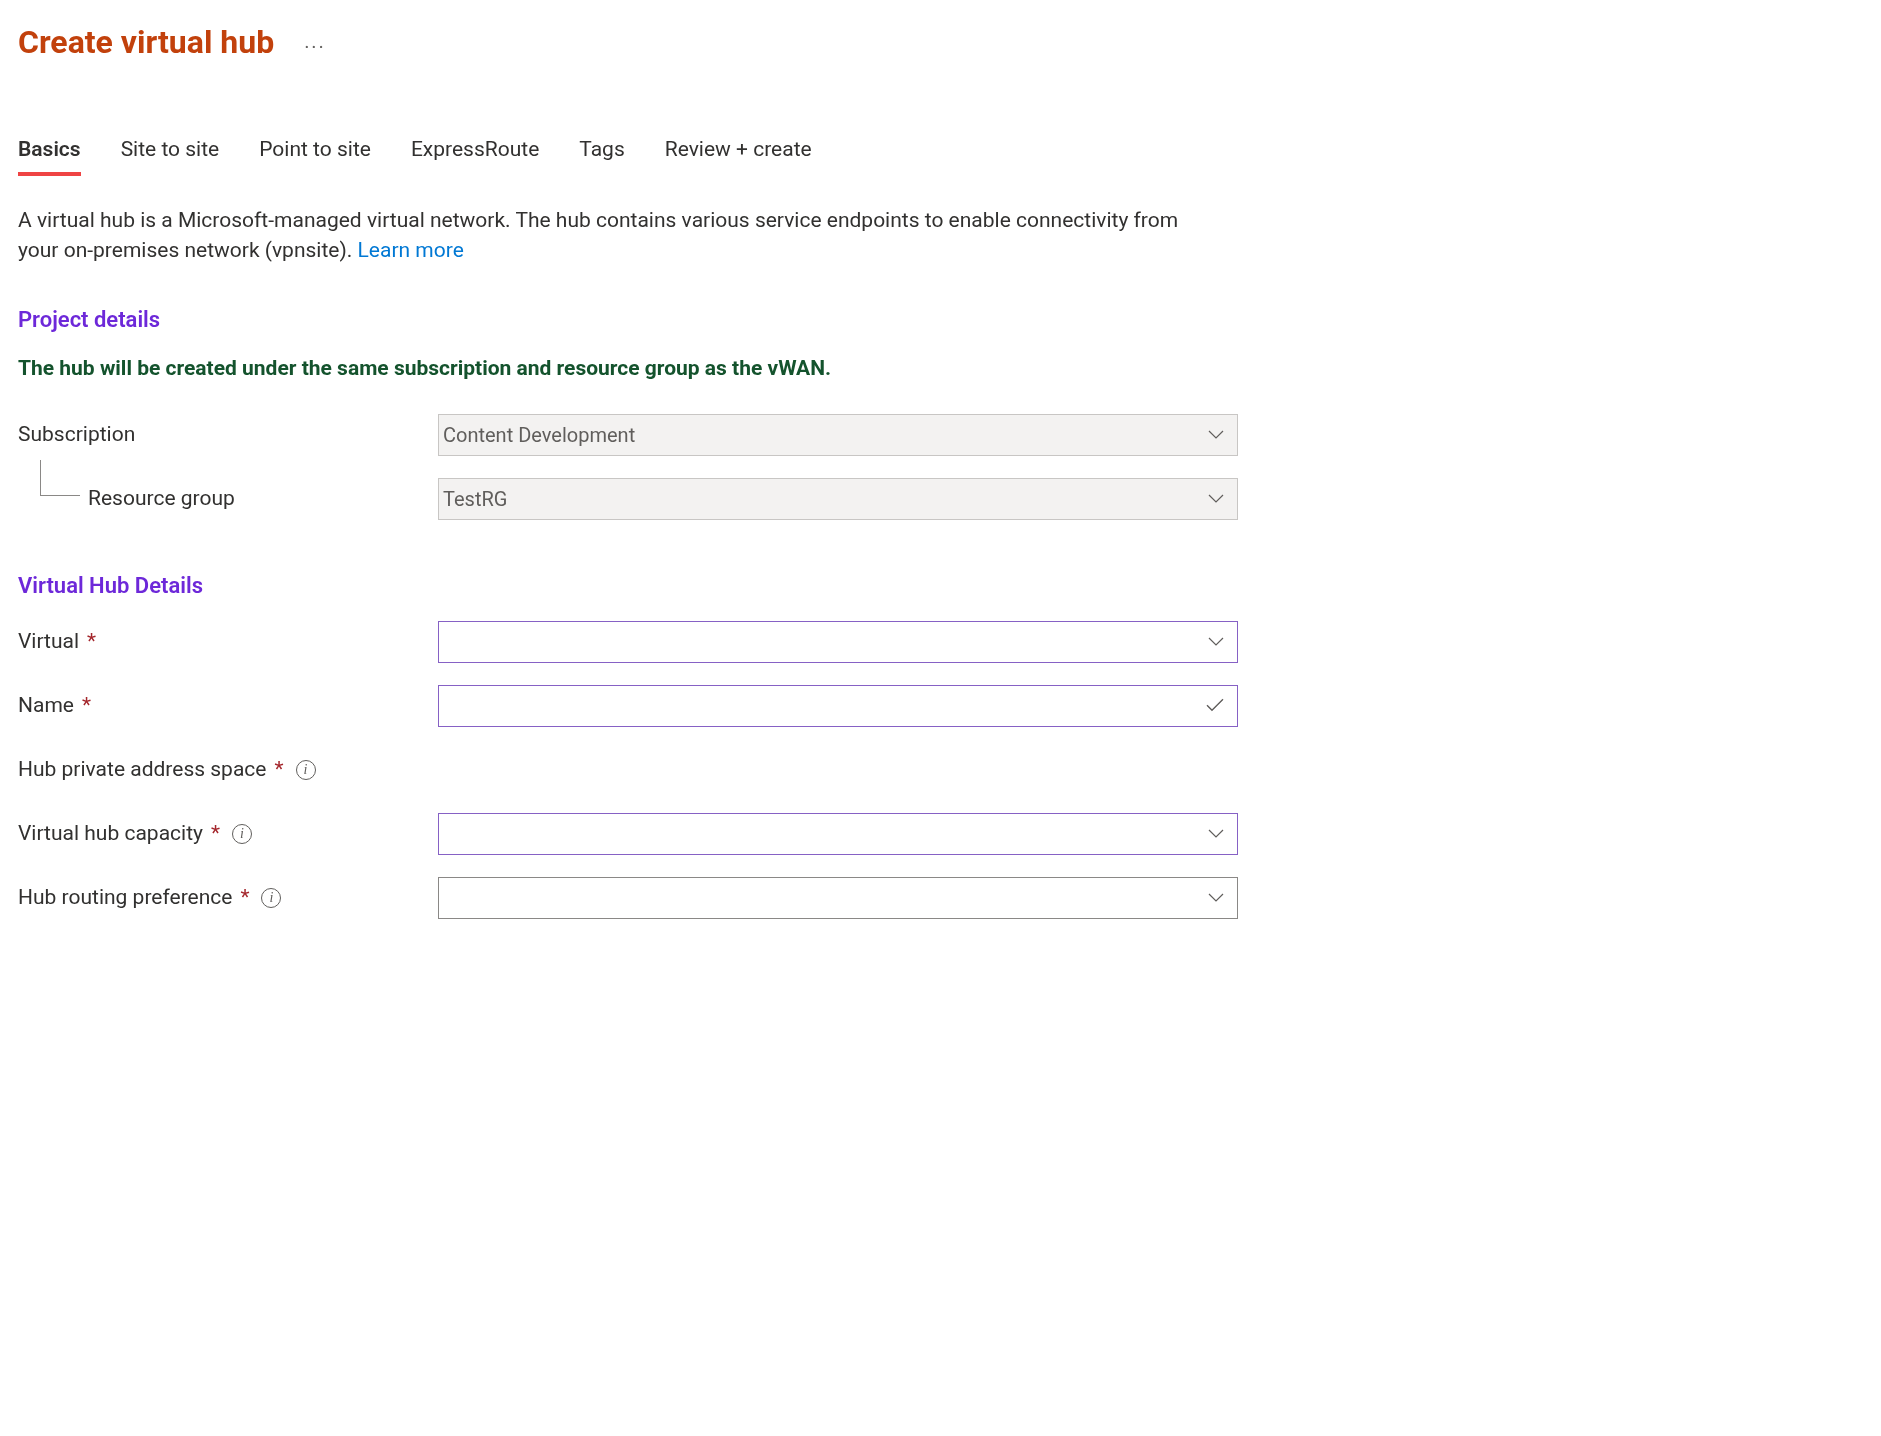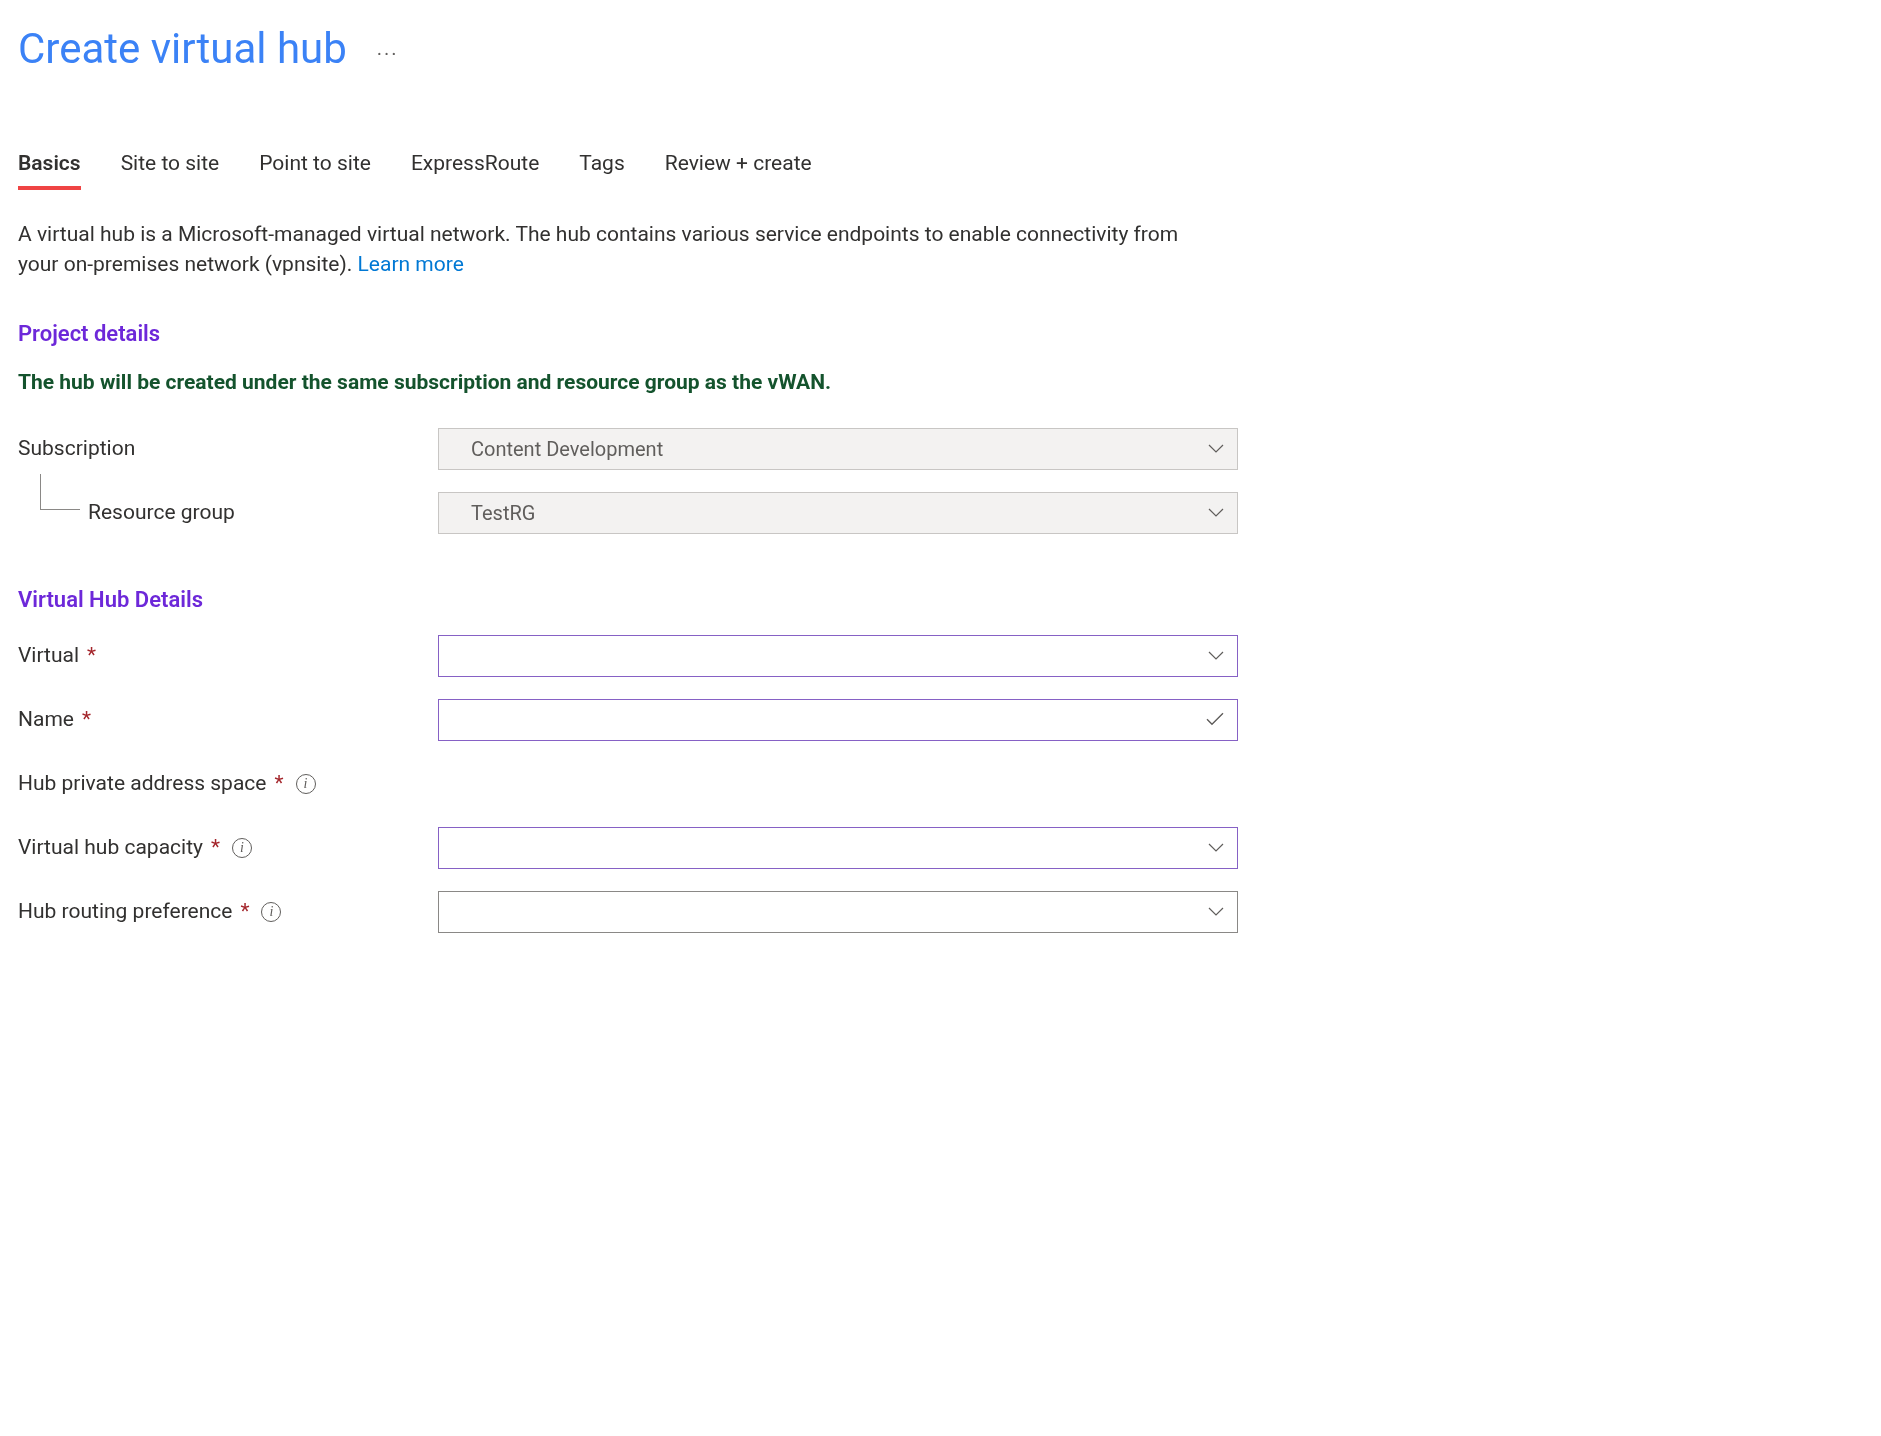--- a/index.html
+++ b/index.html
@@ -16,23 +16,23 @@
     padding: 20px 18px 40px 18px;
     max-width: 1881px;
   }
   .title-row {
     display: flex;
     align-items: center;
     gap: 30px;
     margin-bottom: 70px;
   }
   .page-title {
-    font-size: 42px;
-    font-weight: 400;
-    color: #3b82f6;
+    font-size: 32px;
+    font-weight: 700;
+    color: #c2410c;
     margin: 0;
   }
   .more-dots {
     font-size: 20px;
     color: #605e5c;
     letter-spacing: 2px;
     cursor: pointer;
     padding-top: 10px;
   }
   .tabs {
@@ -123,21 +123,21 @@
     flex: 1 1 auto;
     max-width: 800px;
   }
   .select-wrap, .input-wrap {
     position: relative;
     width: 100%;
   }
   .control {
     width: 100%;
     height: 42px;
-    padding: 0 40px 0 32px;
+    padding: 0 40px 0 4px;
     font-size: 20px;
     color: #323130;
     background: #ffffff;
     border: 1px solid #8a8886;
     outline: none;
     font-family: inherit;
   }
   .control.disabled {
     background: #f3f2f1;
     color: #605e5c;

